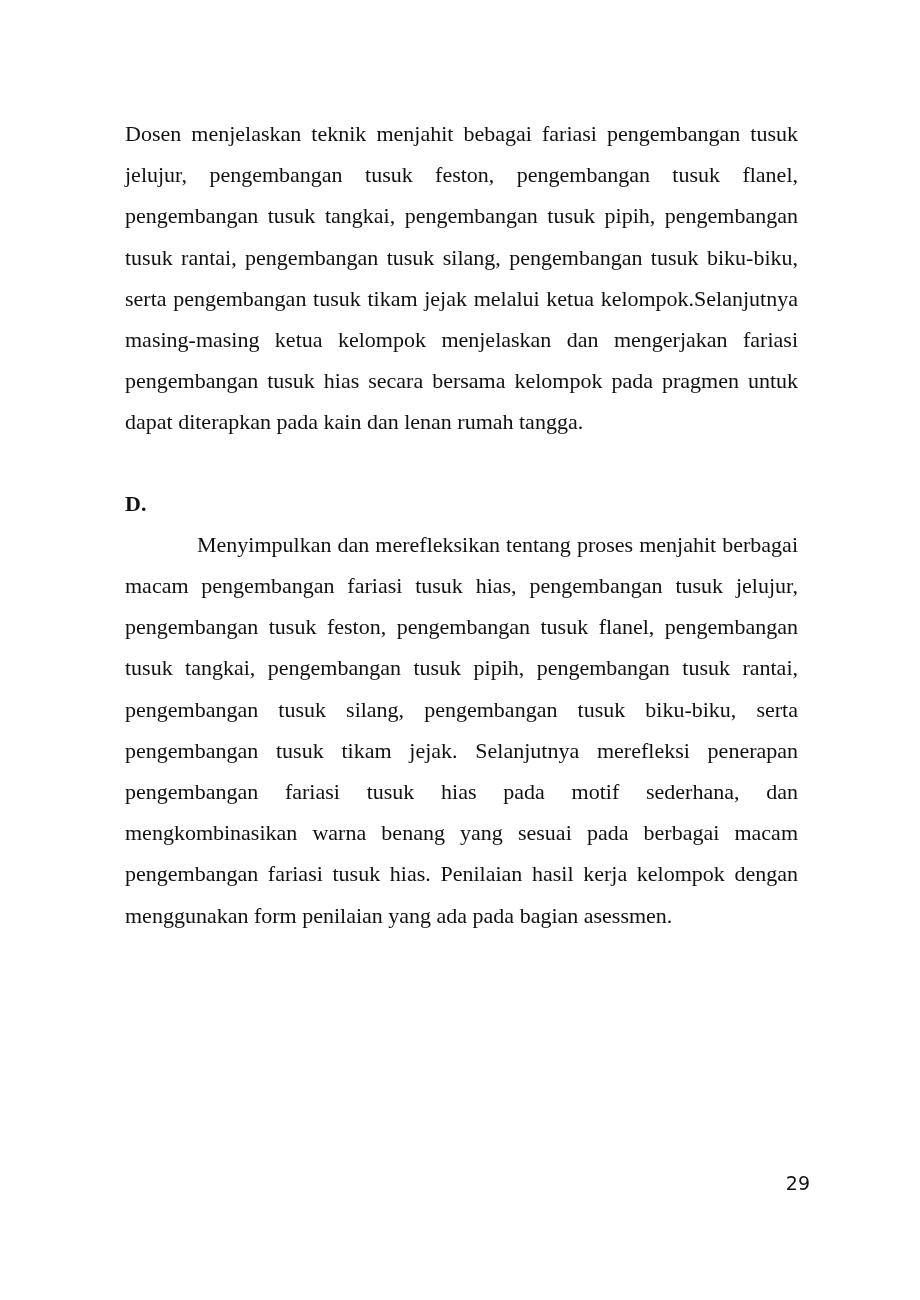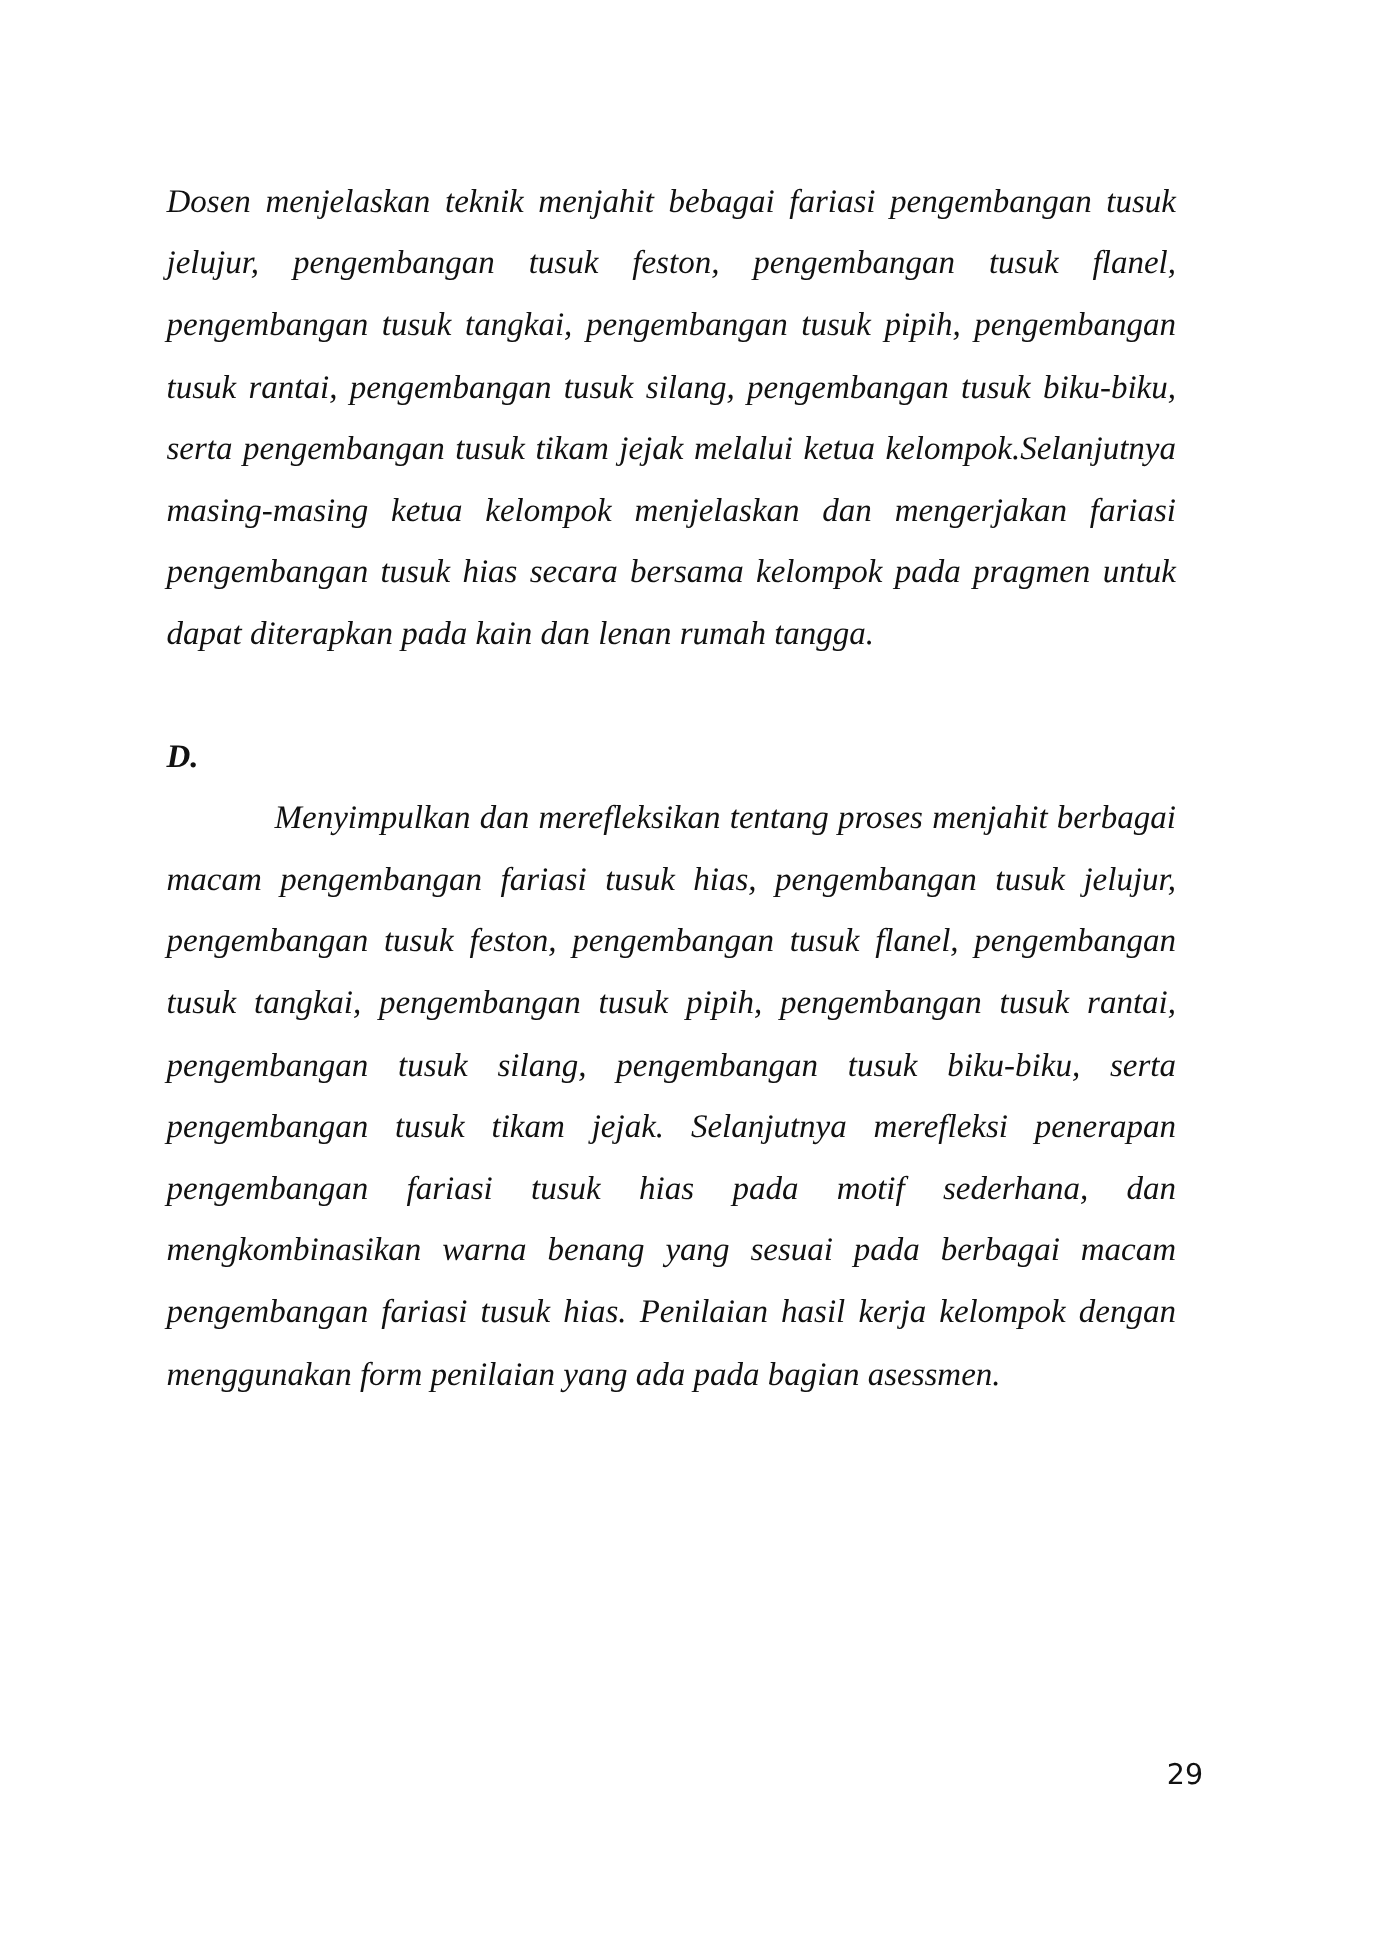--- a/index.html
+++ b/index.html
@@ -9,24 +9,23 @@
     }
     body {
       width: 920px;
       height: 1300px;
       position: relative;
       overflow: hidden;
       color: #111111;
     }
     .page {
       position: absolute;
-      left: 111px;
+      left: 125px;
       top: 113px;
       width: 673px;
-      font-style: italic;
     }
     .para {
       font-family: "Liberation Serif", "DejaVu Serif", serif;
       font-size: 22px;
       line-height: 41.2px;
       text-align: justify;
       margin: 0;
     }
     .para.indent {
       text-indent: 72px;
@@ -41,21 +40,21 @@
     }
     .heading .letter {
       width: 44px;
       display: inline-block;
     }
     .page-number {
       position: absolute;
       left: 770px;
       top: 1172px;
       width: 40px;
-      text-align: center;
+      text-align: right;
       font-family: "DejaVu Sans", "Liberation Sans", sans-serif;
       font-size: 19px;
       color: #111111;
     }
   </style>
 </head>
 <body>
 
 <div class="page">
   <p class="para">Dosen menjelaskan teknik menjahit bebagai fariasi pengembangan tusuk jelujur, pengembangan tusuk feston, pengembangan tusuk flanel, pengembangan tusuk tangkai, pengembangan tusuk pipih, pengembangan tusuk rantai, pengembangan tusuk silang, pengembangan tusuk biku-biku, serta pengembangan tusuk tikam jejak melalui ketua kelompok.Selanjutnya masing-masing ketua kelompok menjelaskan dan mengerjakan fariasi pengembangan tusuk hias secara bersama kelompok pada pragmen untuk dapat diterapkan pada kain dan lenan rumah tangga.</p>

